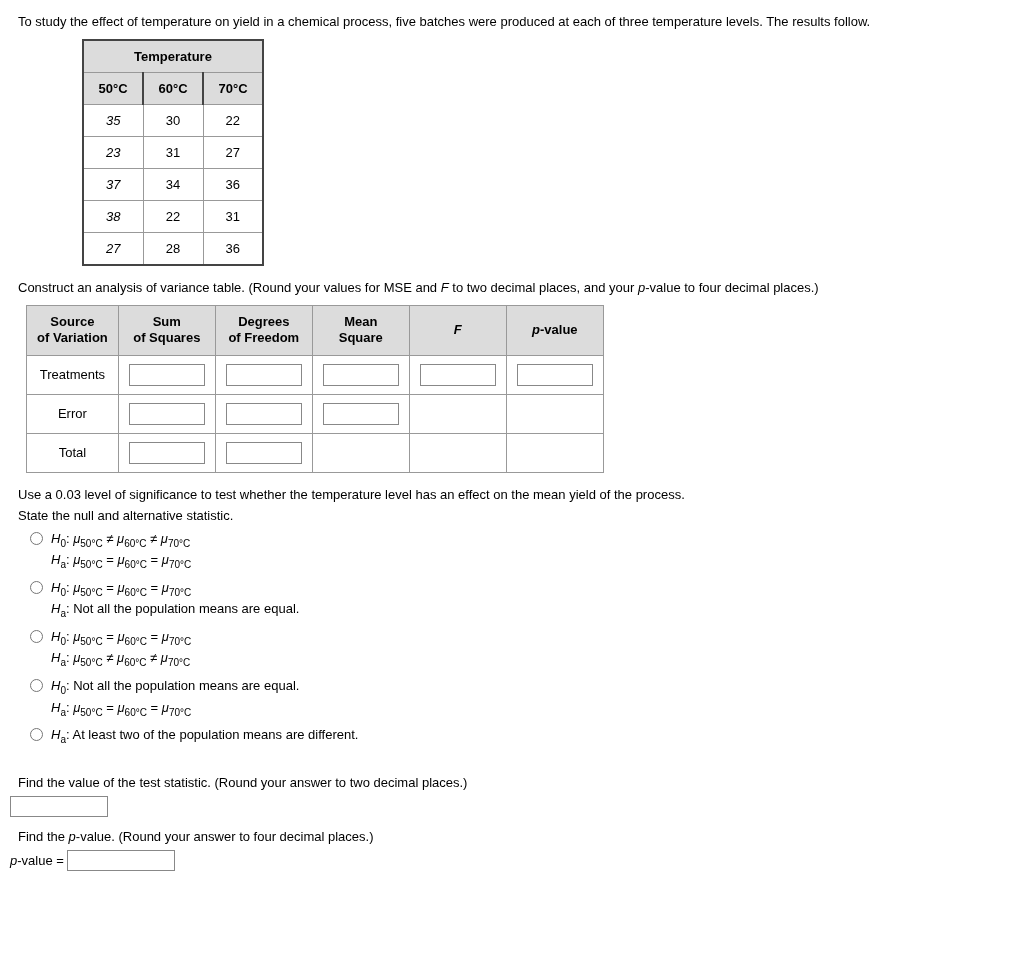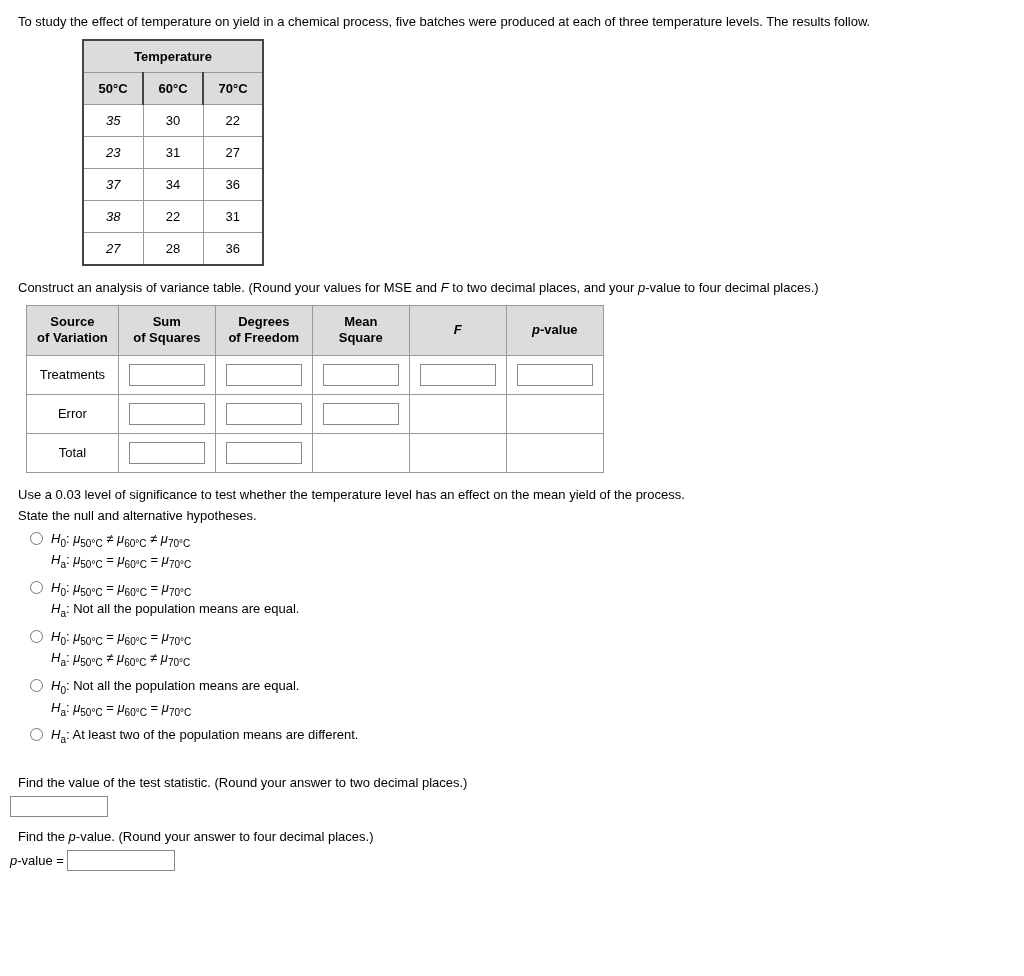--- a/index.html
+++ b/index.html
@@ -180,21 +180,21 @@
       <td><input type="text" style=""></td>
       <td></td>
       <td></td>
       <td></td>
     </tr>
   </tbody>
 </table>
 
 <p>Use a 0.03 level of significance to test whether the temperature level has an effect on the mean yield of the process.</p>
 
-<p>State the null and alternative hypotheses.</p>
+<p>State the null and alternative statistic.</p>
 
 <div class="options">
 
   <div class="option">
     <input type="radio" name="hyp" style="">
     <div class="hyp-lines">
       <div><span class="italic">H</span><sub>0</sub>: <span class="italic">μ</span><sub>50°C</sub> ≠ <span class="italic">μ</span><sub>60°C</sub> ≠ <span class="italic">μ</span><sub>70°C</sub></div>
       <div><span class="italic">H</span><sub>a</sub>: <span class="italic">μ</span><sub>50°C</sub> = <span class="italic">μ</span><sub>60°C</sub> = <span class="italic">μ</span><sub>70°C</sub></div>
     </div>
   </div>

